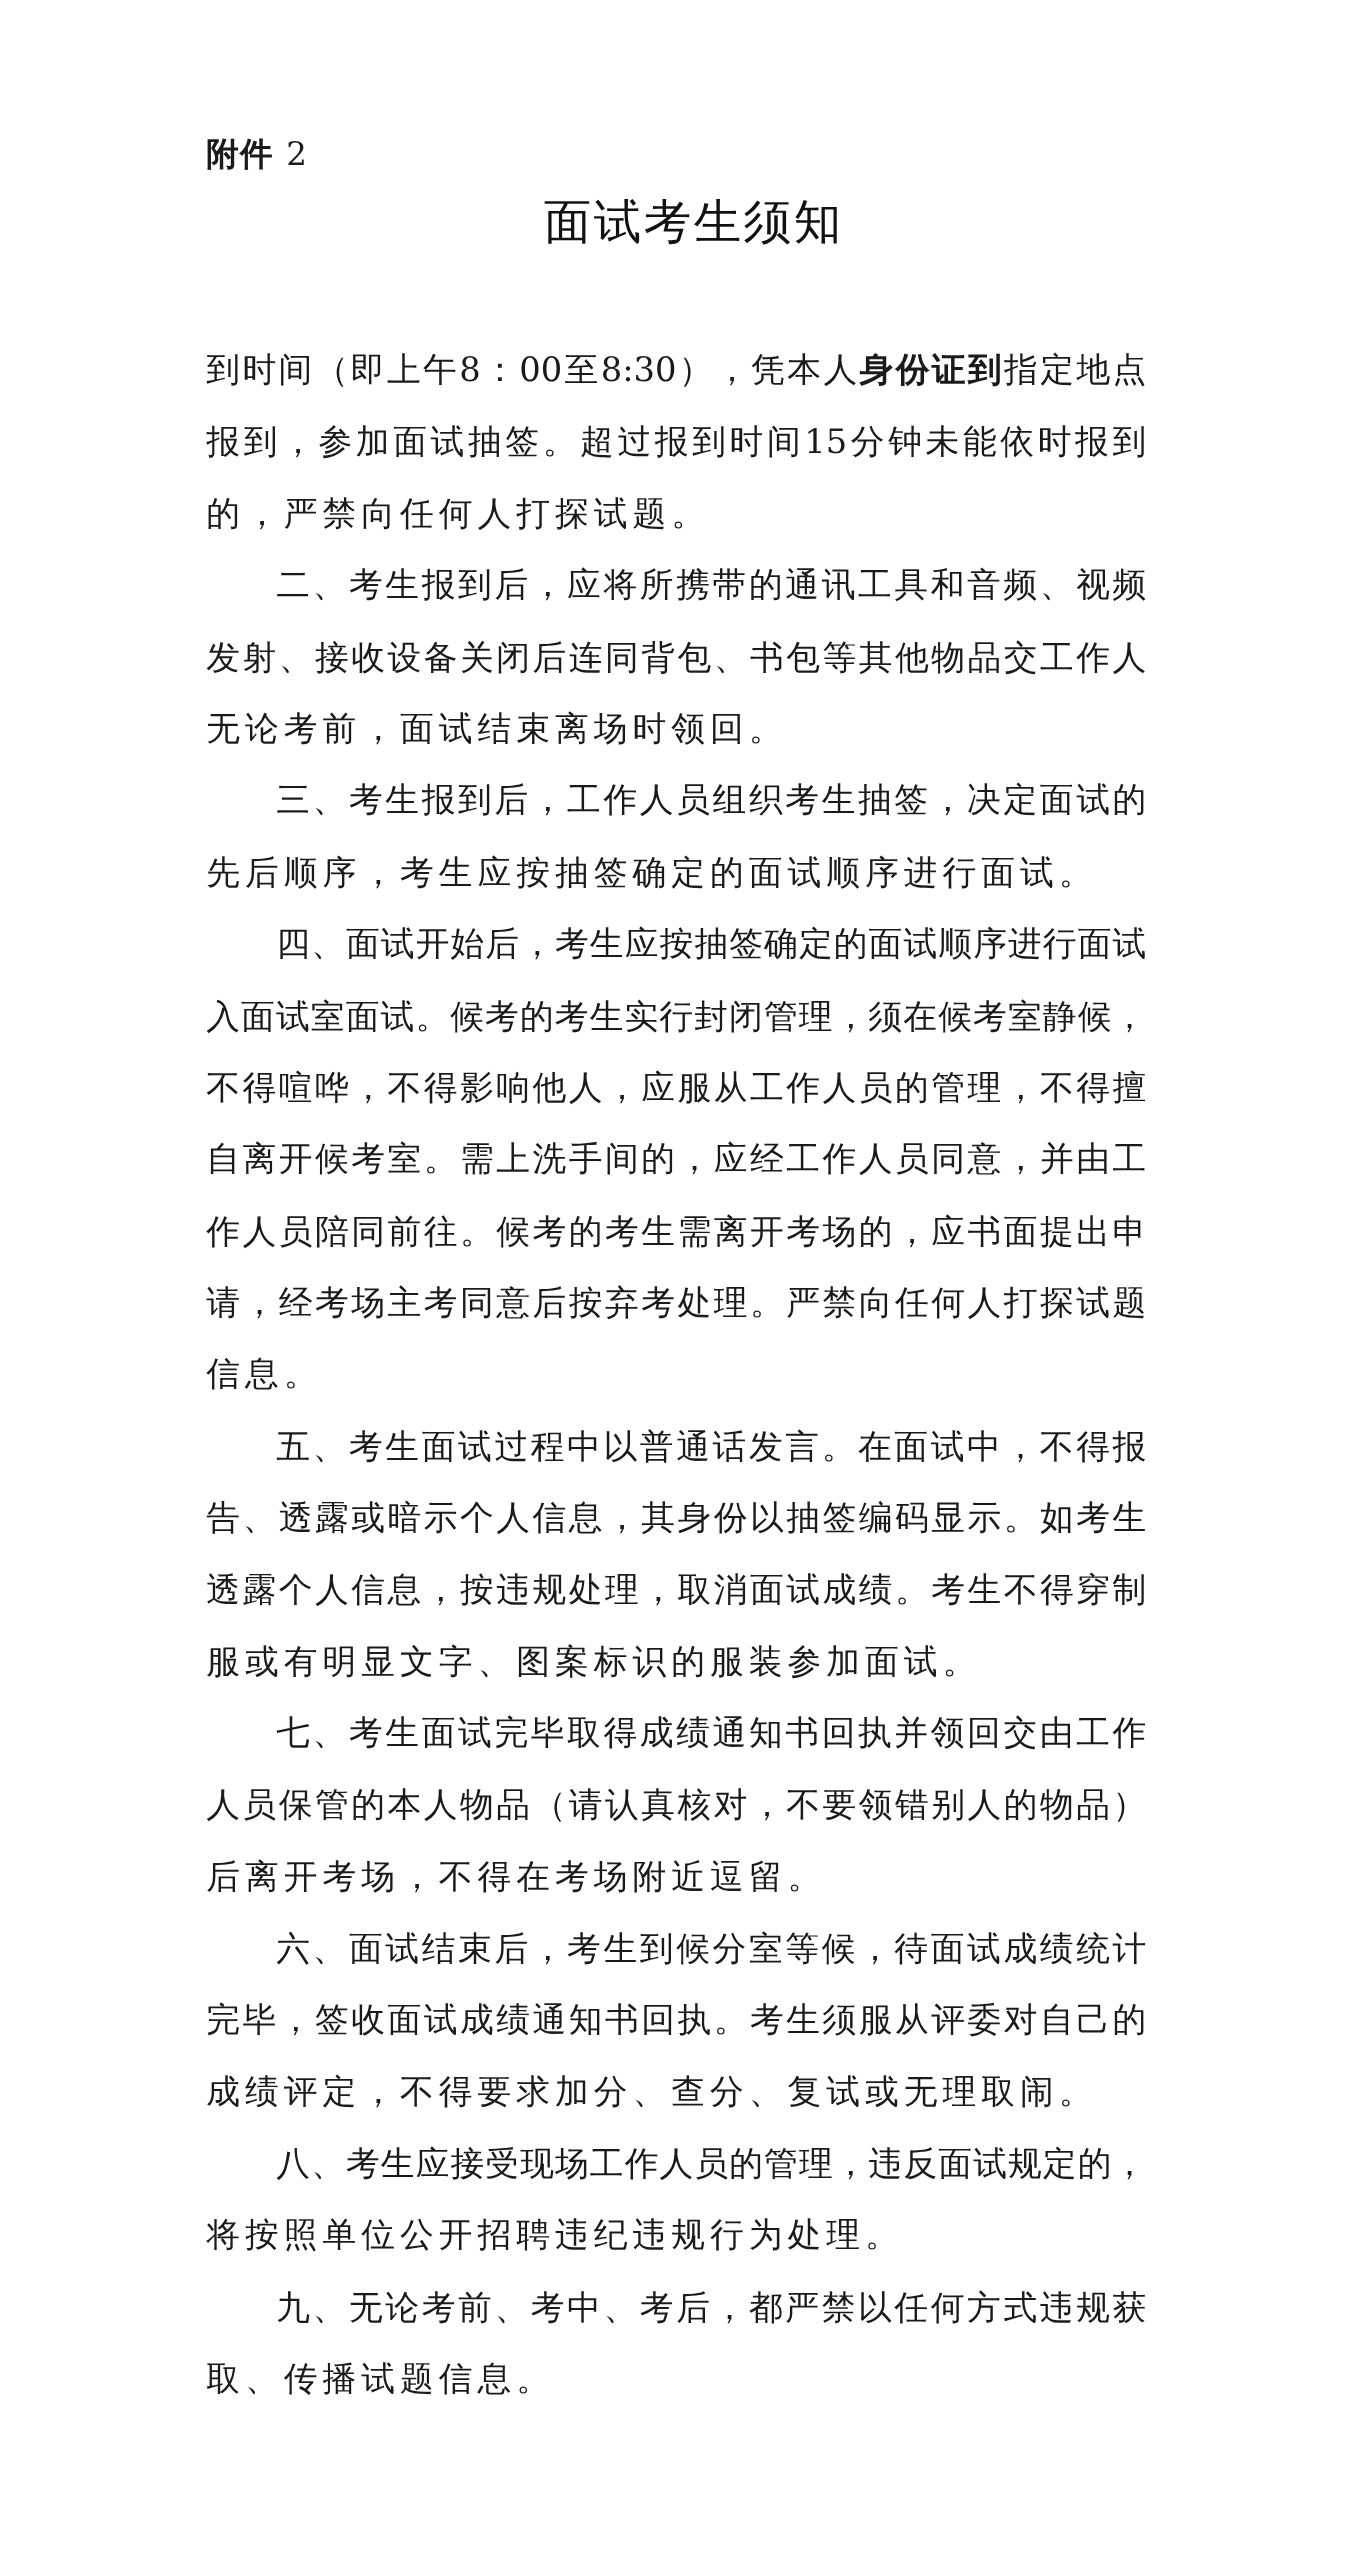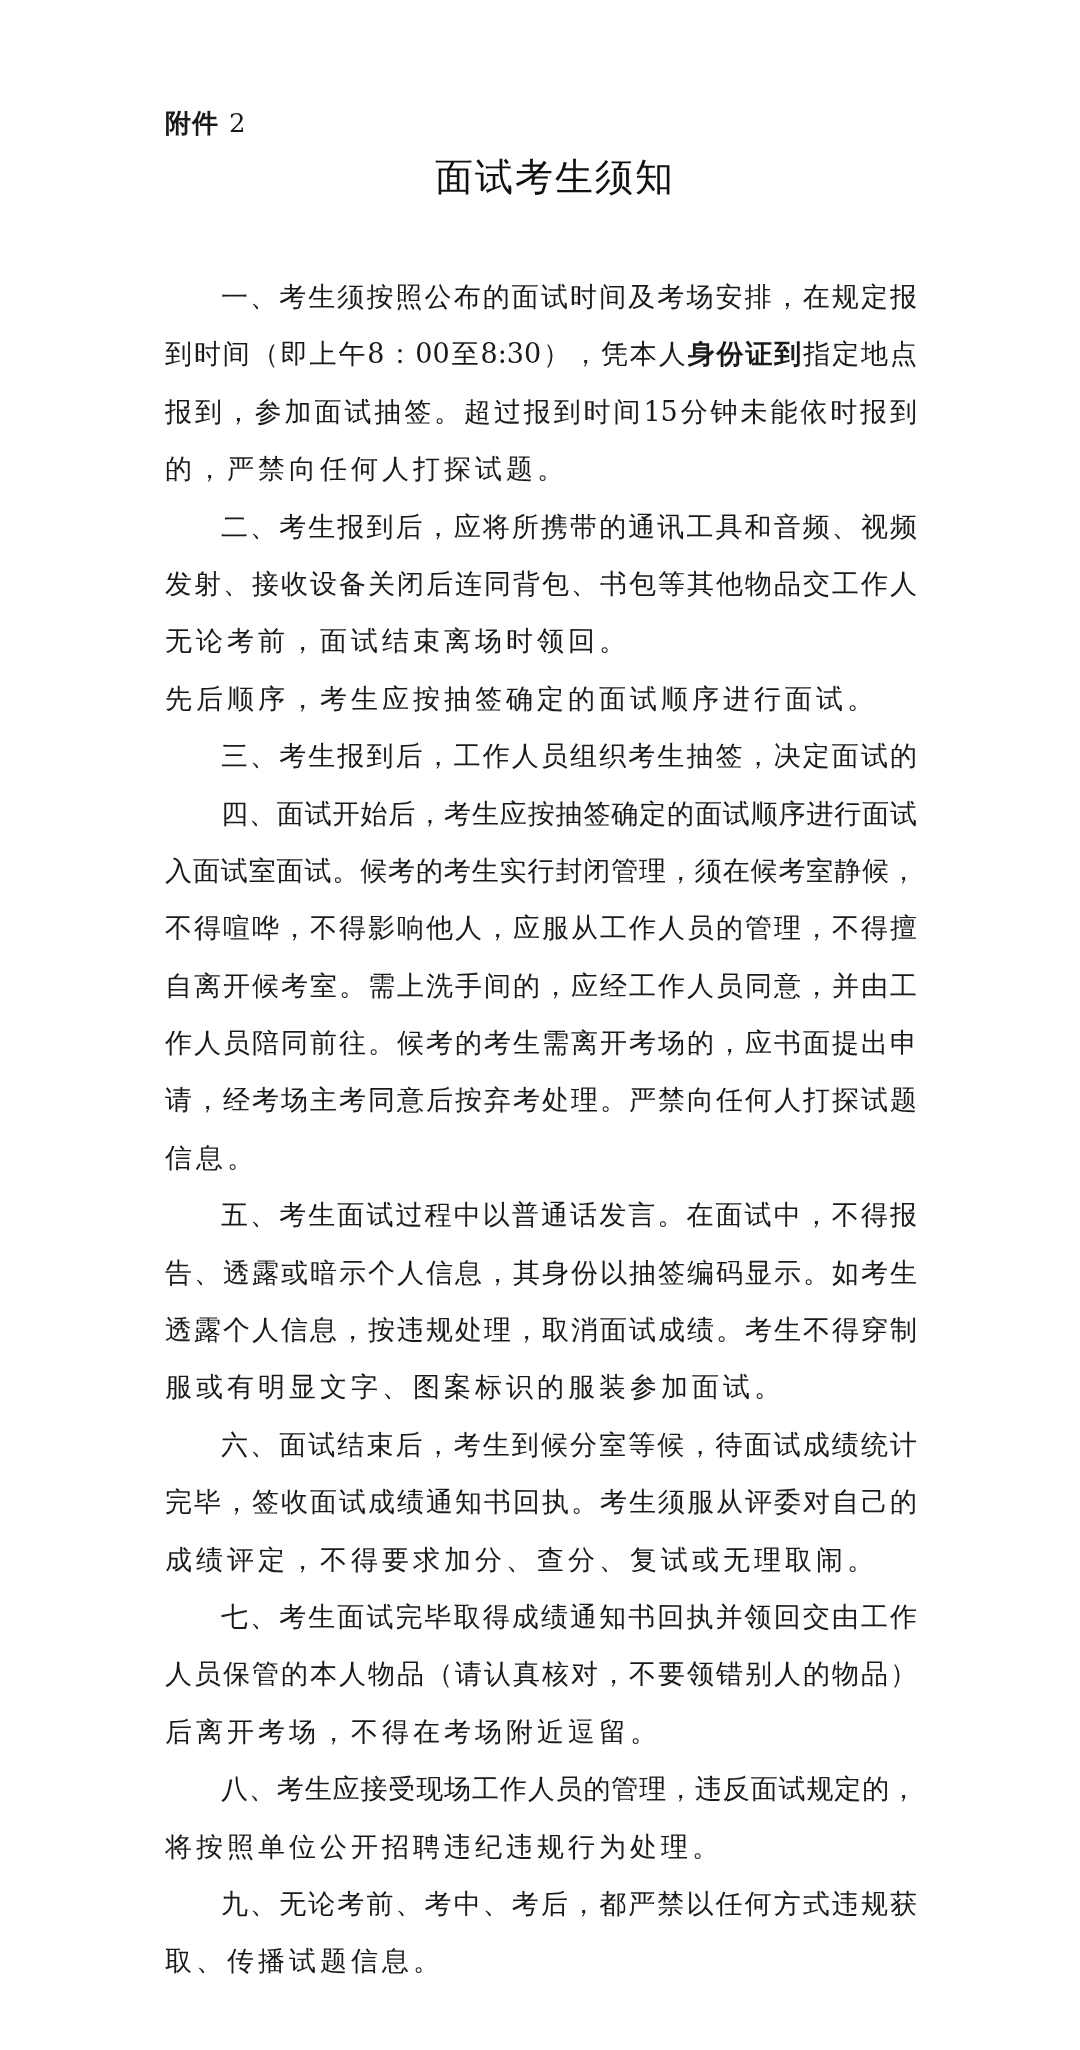--- a/index.html
+++ b/index.html
@@ -24,64 +24,63 @@
   <div class="attachment">
     <span>附件</span>
     <span class="num">2</span>
   </div>
 
   <div class="title">面试考生须知</div>
 
   <div class="body">
 
     <div>
-      <div class="line first">一、考生须按照公布的面试时间及考场安排，在规定报</div>
       <div class="line"><span>到时间（即上午8：00至8:30），凭本人</span><span class="bold">身份证到</span><span>指定地点</span></div>
       <div class="line">报到，参加面试抽签。超过报到时间15分钟未能依时报到</div>
       <div class="line last">的，严禁向任何人打探试题。</div>
     </div>
 
     <div>
       <div class="line first">二、考生报到后，应将所携带的通讯工具和音频、视频</div>
       <div class="line">发射、接收设备关闭后连同背包、书包等其他物品交工作人</div>
       <div class="line last">无论考前，面试结束离场时领回。</div>
     </div>
 
     <div>
+      <div class="line first">三、考生报到后，工作人员组织考生抽签，决定面试的</div>
       <div class="line last">先后顺序，考生应按抽签确定的面试顺序进行面试。</div>
-      <div class="line first">三、考生报到后，工作人员组织考生抽签，决定面试的</div>
     </div>
 
     <div>
       <div class="line first">四、面试开始后，考生应按抽签确定的面试顺序进行面试</div>
       <div class="line">入面试室面试。候考的考生实行封闭管理，须在候考室静候，</div>
       <div class="line">不得喧哗，不得影响他人，应服从工作人员的管理，不得擅</div>
       <div class="line">自离开候考室。需上洗手间的，应经工作人员同意，并由工</div>
       <div class="line">作人员陪同前往。候考的考生需离开考场的，应书面提出申</div>
       <div class="line">请，经考场主考同意后按弃考处理。严禁向任何人打探试题</div>
       <div class="line last">信息。</div>
     </div>
 
     <div>
       <div class="line first">五、考生面试过程中以普通话发言。在面试中，不得报</div>
       <div class="line">告、透露或暗示个人信息，其身份以抽签编码显示。如考生</div>
       <div class="line">透露个人信息，按违规处理，取消面试成绩。考生不得穿制</div>
       <div class="line last">服或有明显文字、图案标识的服装参加面试。</div>
     </div>
 
     <div>
+      <div class="line first">七、考生面试完毕取得成绩通知书回执并领回交由工作</div>
+      <div class="line">人员保管的本人物品（请认真核对，不要领错别人的物品）</div>
+      <div class="line last">后离开考场，不得在考场附近逗留。</div>
+    </div>
+
+    <div>
       <div class="line first">六、面试结束后，考生到候分室等候，待面试成绩统计</div>
       <div class="line">完毕，签收面试成绩通知书回执。考生须服从评委对自己的</div>
       <div class="line last">成绩评定，不得要求加分、查分、复试或无理取闹。</div>
-    </div>
-
-    <div>
-      <div class="line first">七、考生面试完毕取得成绩通知书回执并领回交由工作</div>
-      <div class="line">人员保管的本人物品（请认真核对，不要领错别人的物品）</div>
-      <div class="line last">后离开考场，不得在考场附近逗留。</div>
     </div>
 
     <div>
       <div class="line first">八、考生应接受现场工作人员的管理，违反面试规定的，</div>
       <div class="line last">将按照单位公开招聘违纪违规行为处理。</div>
     </div>
 
     <div>
       <div class="line first">九、无论考前、考中、考后，都严禁以任何方式违规获</div>
       <div class="line last">取、传播试题信息。</div>

